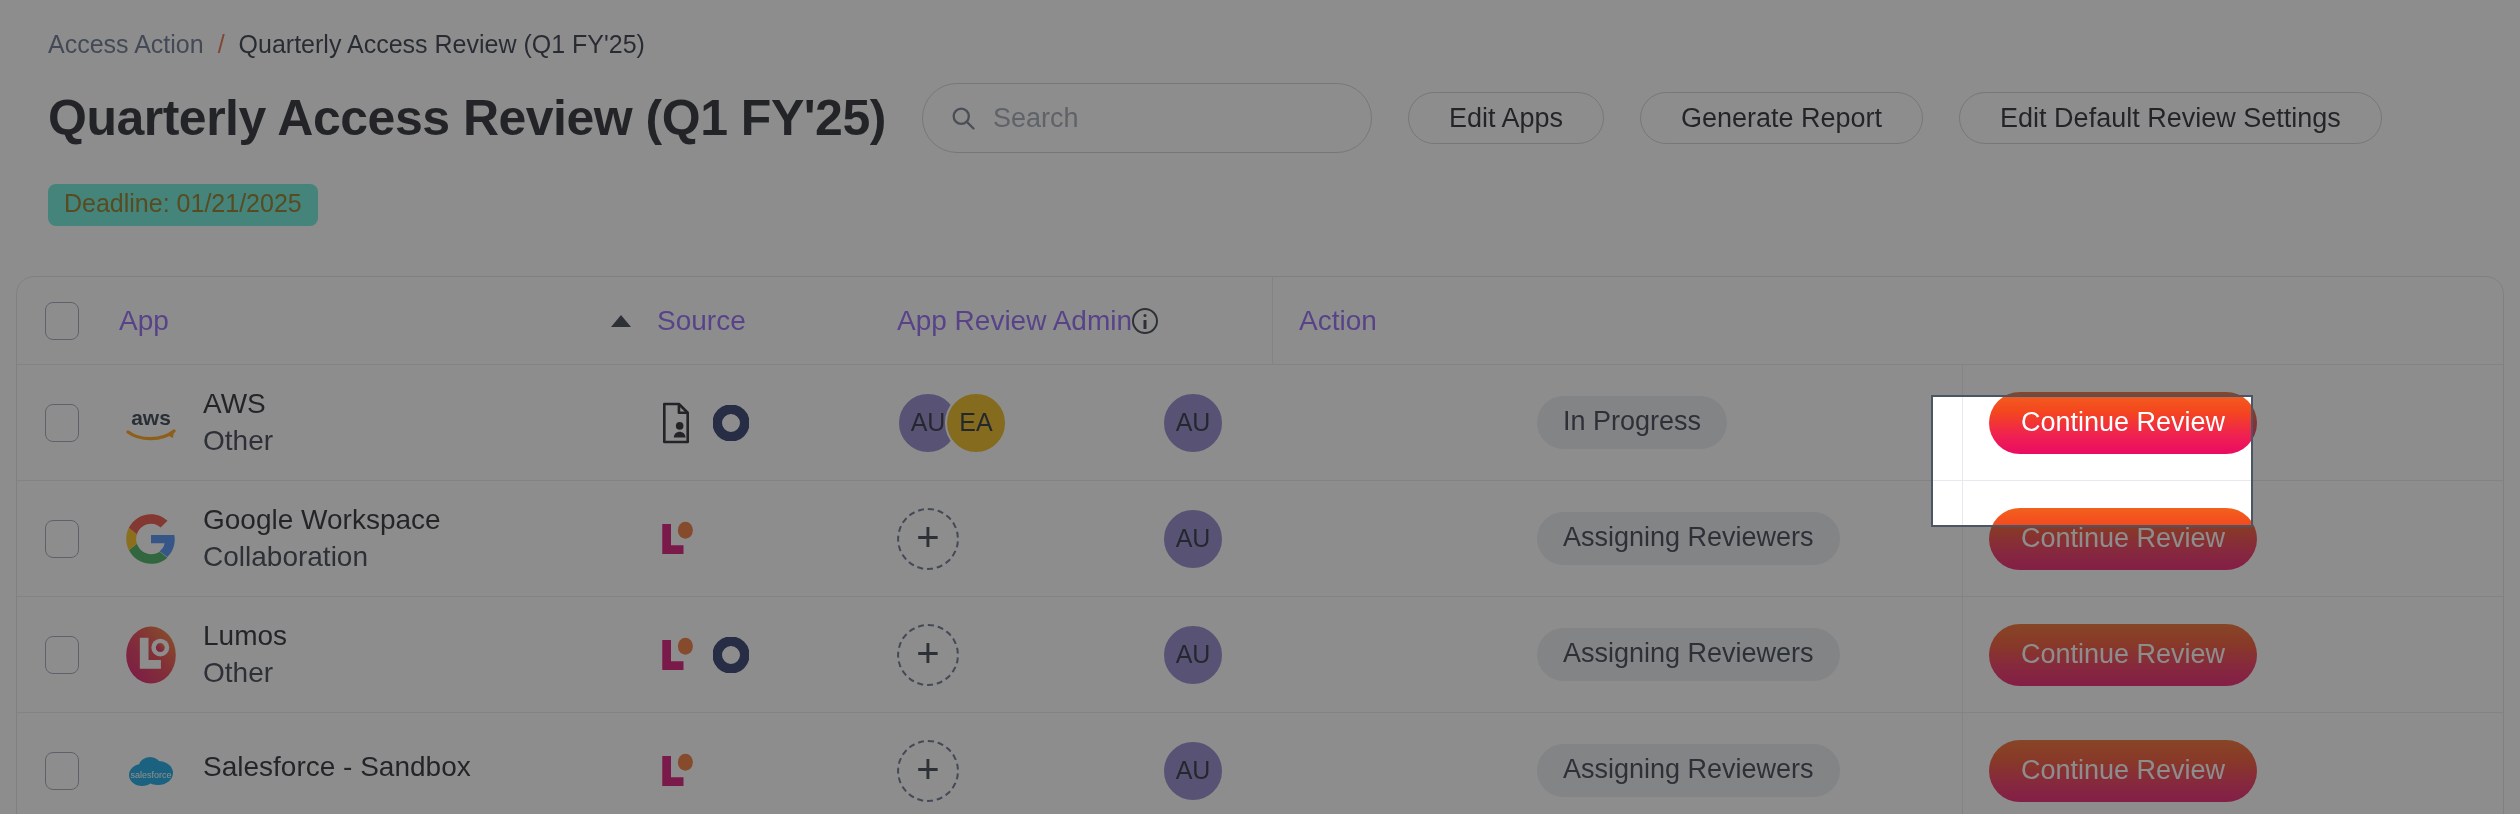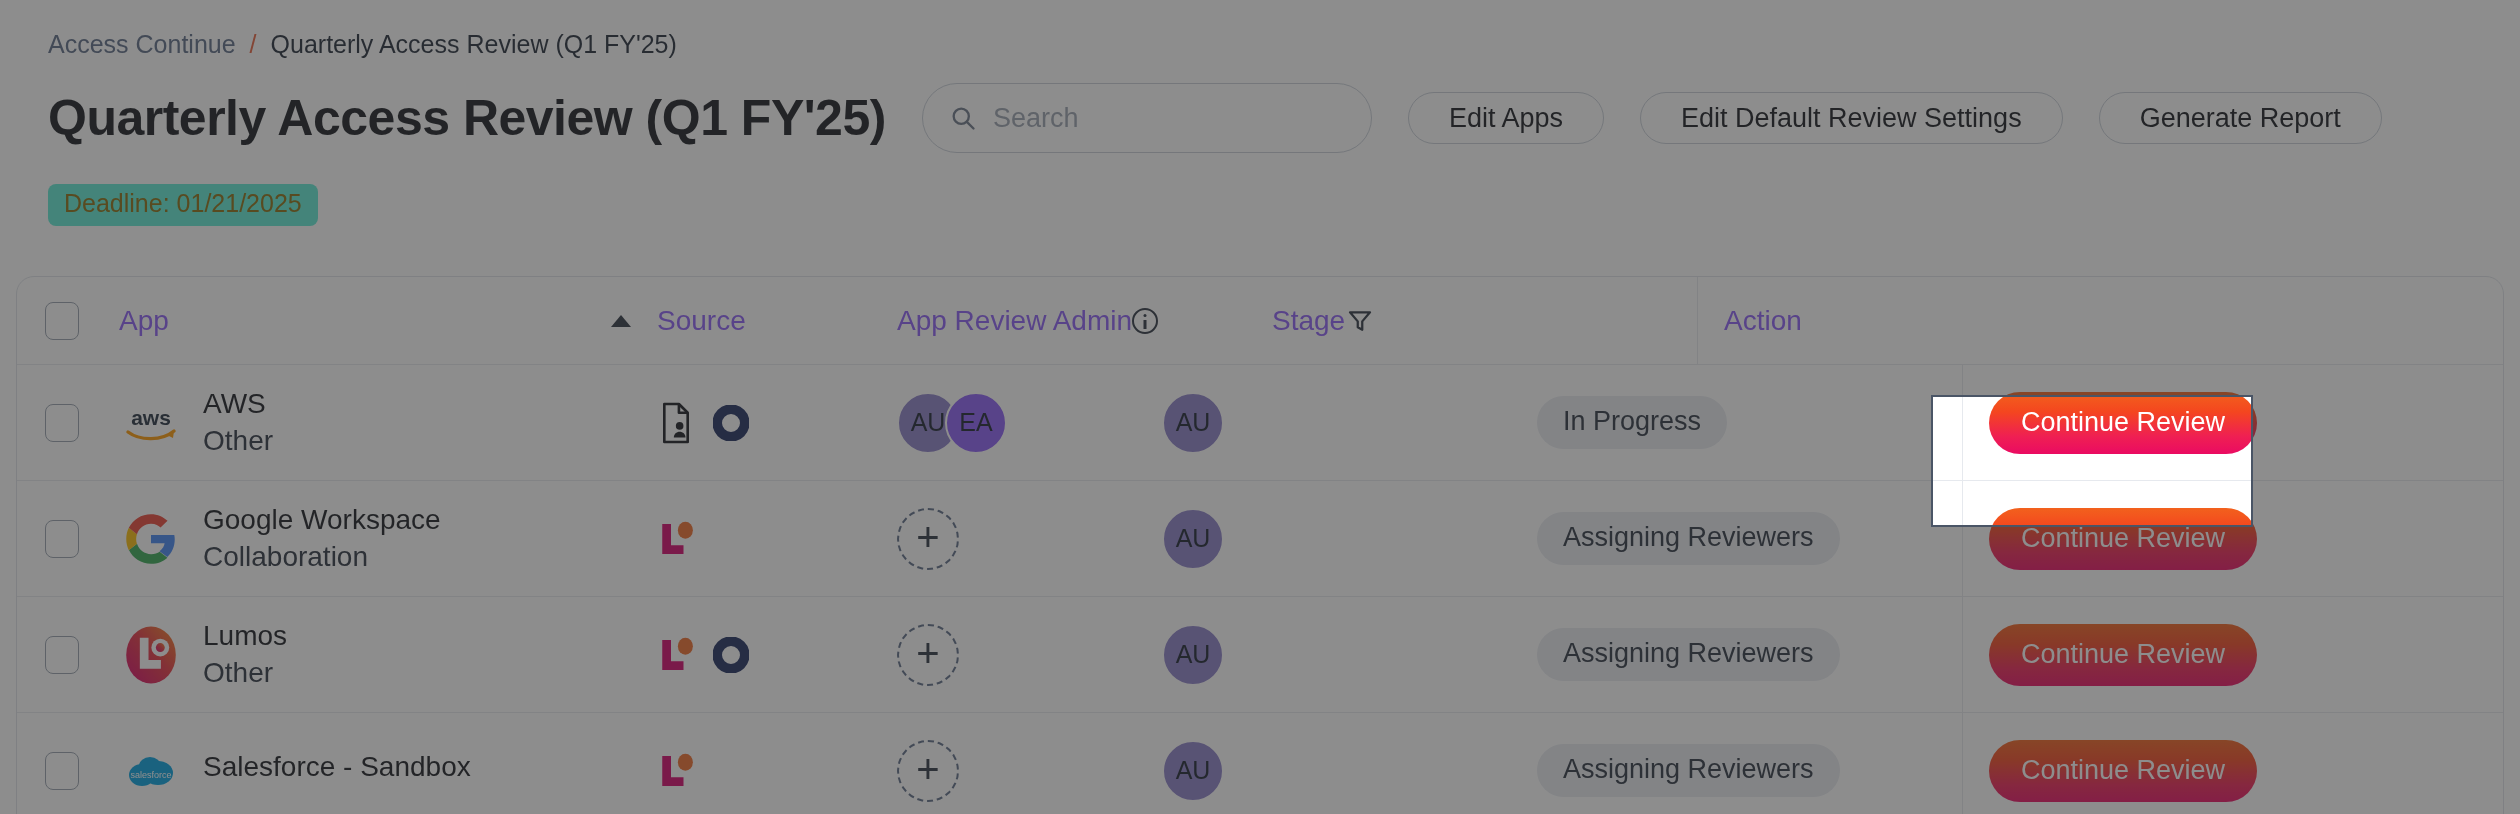--- a/index.html
+++ b/index.html
@@ -195,21 +195,21 @@
   .app-cat  { font-size: 28px; color: #2b3340; line-height: 1.1; }
 
   
   .avatar {
     width: 62px; height: 62px; border-radius: 50%;
     display: flex; align-items: center; justify-content: center;
     font-size: 25px; color: #17202e; flex: none;
     border: 2px solid #fff;
   }
   .avatar.purple { background: #8a7ec8; }
-  .avatar.clay   { background: #8b5cf6; }
+  .avatar.clay   { background: #eab308; }
   .avatar-stack { display: flex; }
   .avatar-stack .avatar + .avatar { margin-left: -14px; }
 
   .add-assignee {
     width: 62px; height: 62px; border-radius: 50%;
     border: 2.5px dashed #5b6b86;
     display: flex; align-items: center; justify-content: center;
     cursor: pointer; flex: none;
   }
   .add-assignee::before {
@@ -278,69 +278,61 @@
   }
 </style>
 </head>
 <body>
 
 <div id="root">
 
   <div class="page">
 
     <div class="breadcrumb">
-      <span class="crumb-link">Access Continue</span>
+      <span class="crumb-link">Access Action</span>
       <span class="crumb-sep">/</span>
       <span class="crumb-current">Quarterly Access Review (Q1 FY'25)</span>
     </div>
 
     <div class="title-row">
       <div class="page-title">Quarterly Access Review (Q1 FY'25)</div>
 
       <div class="search-box">
         <span>
           <svg width="28" height="28" viewBox="0 0 24 24" fill="none" stroke="#6b7687" stroke-width="2" stroke-linecap="round">
             <circle cx="10.5" cy="10.5" r="6.5"></circle>
             <line x1="15.5" y1="15.5" x2="21" y2="21"></line>
           </svg>
         </span>
         <span class="search-placeholder">Search</span>
       </div>
 
       <button class="pill-btn">Edit Apps</button>
+      <button class="pill-btn">Generate Report</button>
       <button class="pill-btn">Edit Default Review Settings</button>
-      <button class="pill-btn">Generate Report</button>
     </div>
 
     <div class="deadline">Deadline: 01/21/2025</div>
 
     <div class="table-card">
 
       <div class="row header">
         <div class="c-check">
           <div class="checkbox"></div>
         </div>
         <div class="c-app">
           <span class="hd">App</span>
           <span class="sort-caret"></span>
         </div>
         <div class="c-source">
           <span class="hd">Source</span>
         </div>
         <div class="c-admin">
           <span class="hd">App Review Admin</span>
           <span class="info-icon"></span>
-        </div>
-        <div class="c-stage">
-          <span class="hd">Stage</span>
-          <span style="display:flex;">
-            <svg width="30" height="30" viewBox="0 0 24 24" fill="none" stroke="#2b3340" stroke-width="1.8" stroke-linejoin="round">
-              <path d="M4 5h16l-6.2 7.3V19l-3.6-2v-4.7z"></path>
-            </svg>
-          </span>
         </div>
         <div class="c-action">
           <span class="hd">Action</span>
         </div>
       </div>
 
       <div class="row">
         <div class="c-check">
           <div class="checkbox"></div>
         </div>

